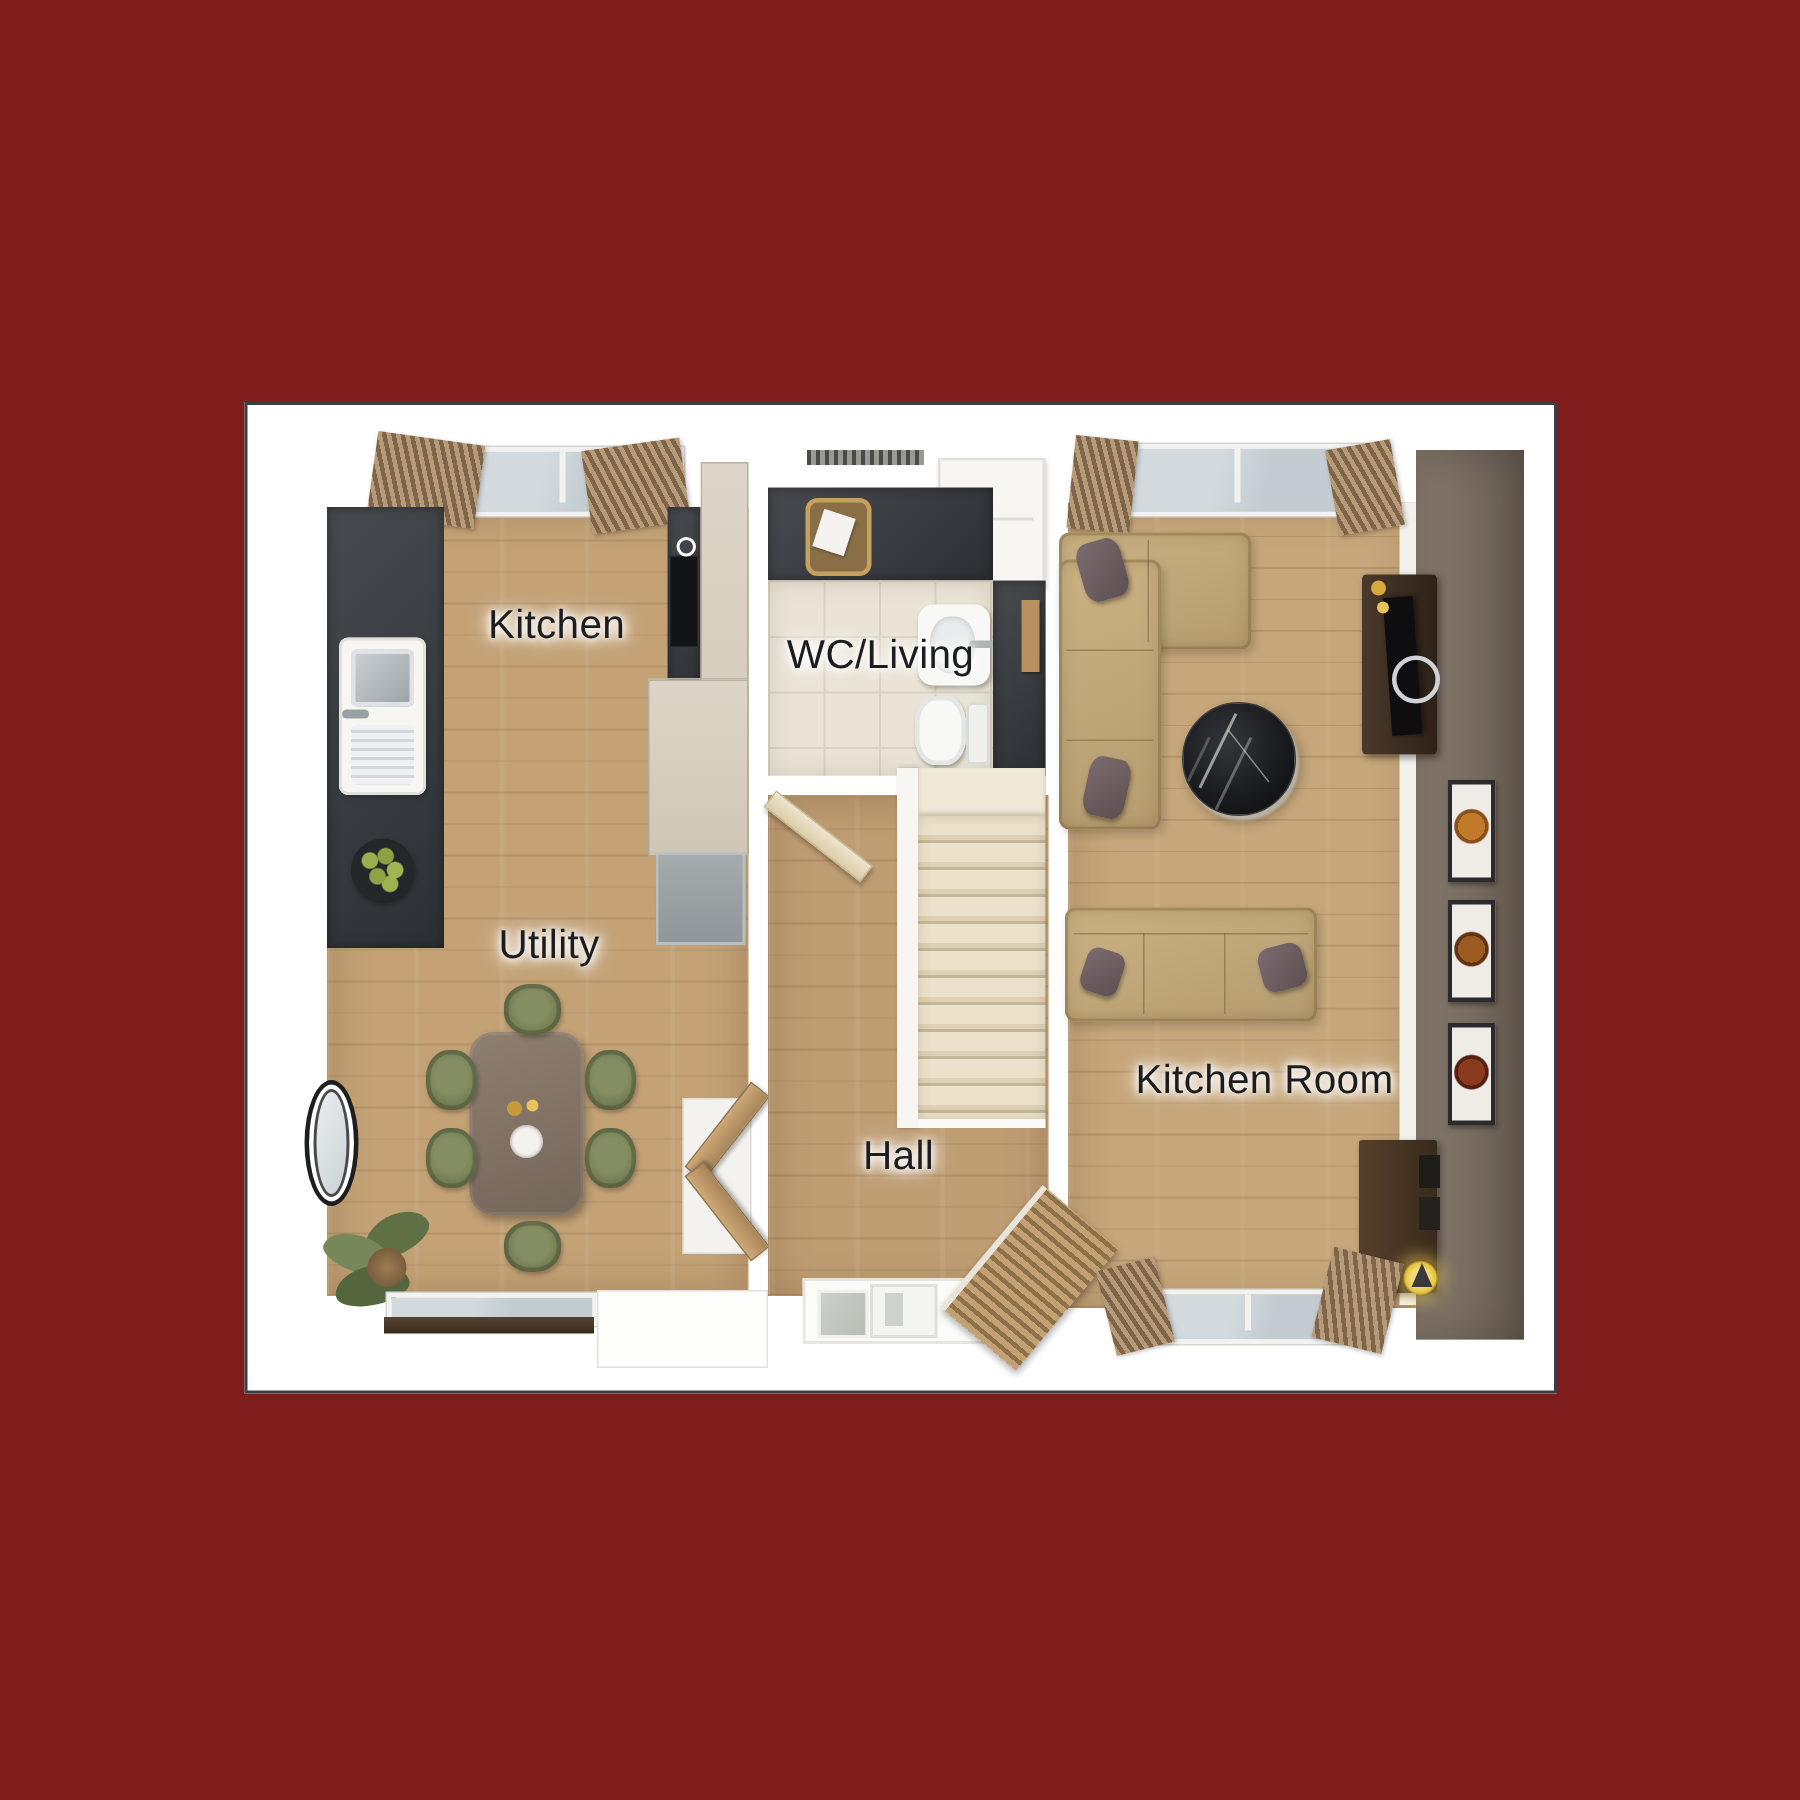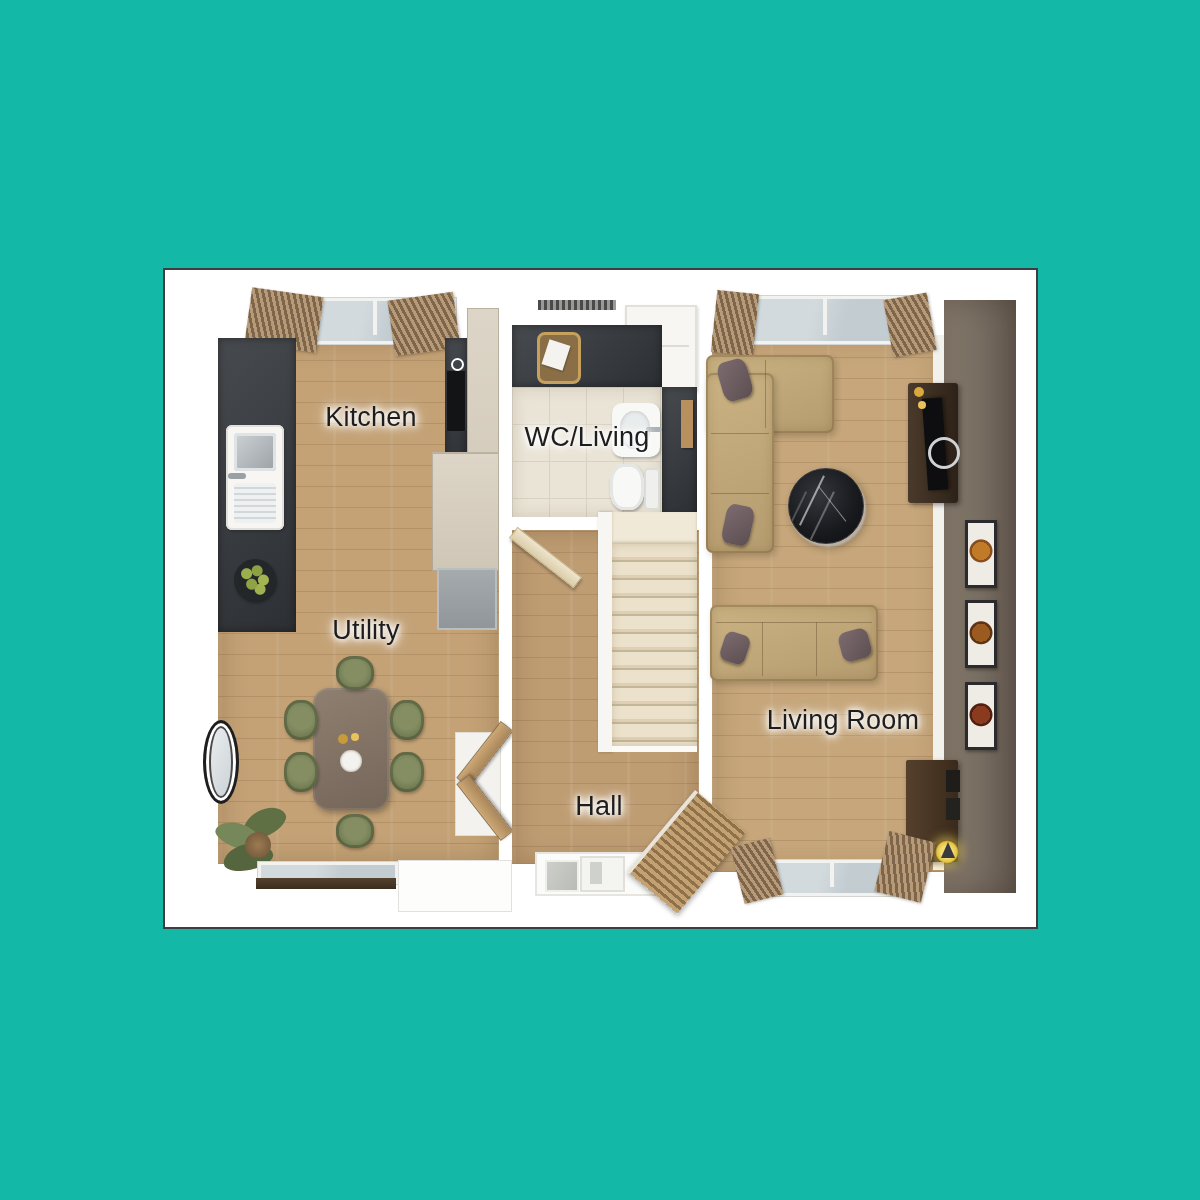--- a/index.html
+++ b/index.html
@@ -1,16 +1,16 @@
 <!DOCTYPE html>
 <html><head>
 <meta charset="utf-8">
 <style>
   html,body{margin:0;padding:0;background:#ffffff;}
-  .stage{position:relative;width:1200px;height:1200px;background:#14b8a6;overflow:hidden;
+  .stage{position:relative;width:1200px;height:1200px;background:#7f1d1d;overflow:hidden;
          font-family:"Liberation Sans",sans-serif;}
   .abs{position:absolute;}
   .frame{position:absolute;left:163px;top:268px;width:871px;height:657px;
          border:2px solid #3e3e42;background:#ffffff;}
   .label{position:absolute;transform:translate(-50%,-50%);font-size:27px;color:#1d1d1f;
          white-space:nowrap;letter-spacing:.2px;
          text-shadow:0 0 5px #fff,0 0 10px #fff,0 0 16px rgba(255,255,255,.95),1px 1px 8px #fff;}
   .wood{background-color:#c4a276;
         background-image:repeating-linear-gradient(180deg,rgba(92,62,30,.16) 0 1px,rgba(0,0,0,0) 1px 21px),
                          repeating-linear-gradient(90deg,rgba(255,255,255,.06) 0 3px,rgba(0,0,0,0) 3px 57px);
@@ -149,21 +149,21 @@
     </div>
 
     <div class="abs" style="left:348px;top:258px;width:80px;height:12px;transform-origin:4px 6px;transform:rotate(38deg);
          background:linear-gradient(180deg,#efe5cd,#dacda9);border:1px solid #c8ba96;box-shadow:2px 2px 3px rgba(0,0,0,.25);"></div>
 
     <div class="abs" style="left:370px;top:582px;width:125px;height:44px;background:#fbfbf9;box-shadow:inset 0 0 0 2px #e6e5e0;">
       <div class="abs" style="left:10px;top:8px;width:30px;height:28px;background:linear-gradient(120deg,#cdd0ca,#b8bcb5);border:2px solid #efefec;"></div>
       <div class="abs" style="left:45px;top:4px;width:45px;height:36px;background:#f4f4f1;box-shadow:inset 0 0 0 2px #e0dfd9;"></div>
       <div class="abs" style="left:55px;top:10px;width:12px;height:22px;background:#cfd2cc;"></div>
     </div>
-    <div class="label" style="left:434px;top:536px;">Hall</div>
+    <div class="label" style="left:434px;top:501px;">Hall</div>
 
     <div class="abs wood" style="left:547px;top:65px;width:230px;height:535px;background-color:#c6a67a;"></div>
     <div class="abs" style="left:768px;top:65px;width:11px;height:535px;background:#f3f1ec;"></div>
     <div class="abs accent-wall" style="left:779px;top:30px;width:72px;height:593px;"></div>
 
     <div class="abs glass" style="left:577px;top:26px;width:166px;height:42px;">
       <div class="abs" style="left:78px;top:0;width:4px;height:36px;background:#f2f2f0;"></div>
     </div>
     <div class="abs curtain" style="left:549px;top:22px;width:42px;height:62px;transform:rotate(6deg);"></div>
     <div class="abs curtain" style="left:723px;top:26px;width:44px;height:58px;transform:rotate(-10deg);"></div>
@@ -210,15 +210,15 @@
 
     <div class="abs" style="left:530px;top:520px;width:62px;height:106px;transform-origin:left top;transform:rotate(40deg);
          background:repeating-linear-gradient(0deg,#c3a172 0 4px,#8e7049 4px 7px);border-left:4px solid #e8e4da;box-shadow:2px 2px 5px rgba(0,0,0,.3);"></div>
 
     <div class="abs glass" style="left:600px;top:590px;width:133px;height:30px;">
       <div class="abs" style="left:62px;top:0;width:4px;height:24px;background:#f2f2f0;"></div>
     </div>
     <div class="abs curtain" style="left:572px;top:572px;width:40px;height:58px;transform:rotate(-14deg);"></div>
     <div class="abs curtain" style="left:716px;top:566px;width:48px;height:62px;transform:rotate(14deg);"></div>
 
-    <div class="label" style="left:678px;top:450px;">Living Room</div>
+    <div class="label" style="left:678px;top:450px;">Kitchen Room</div>
   </div>
 </div>
 
 </body></html>

